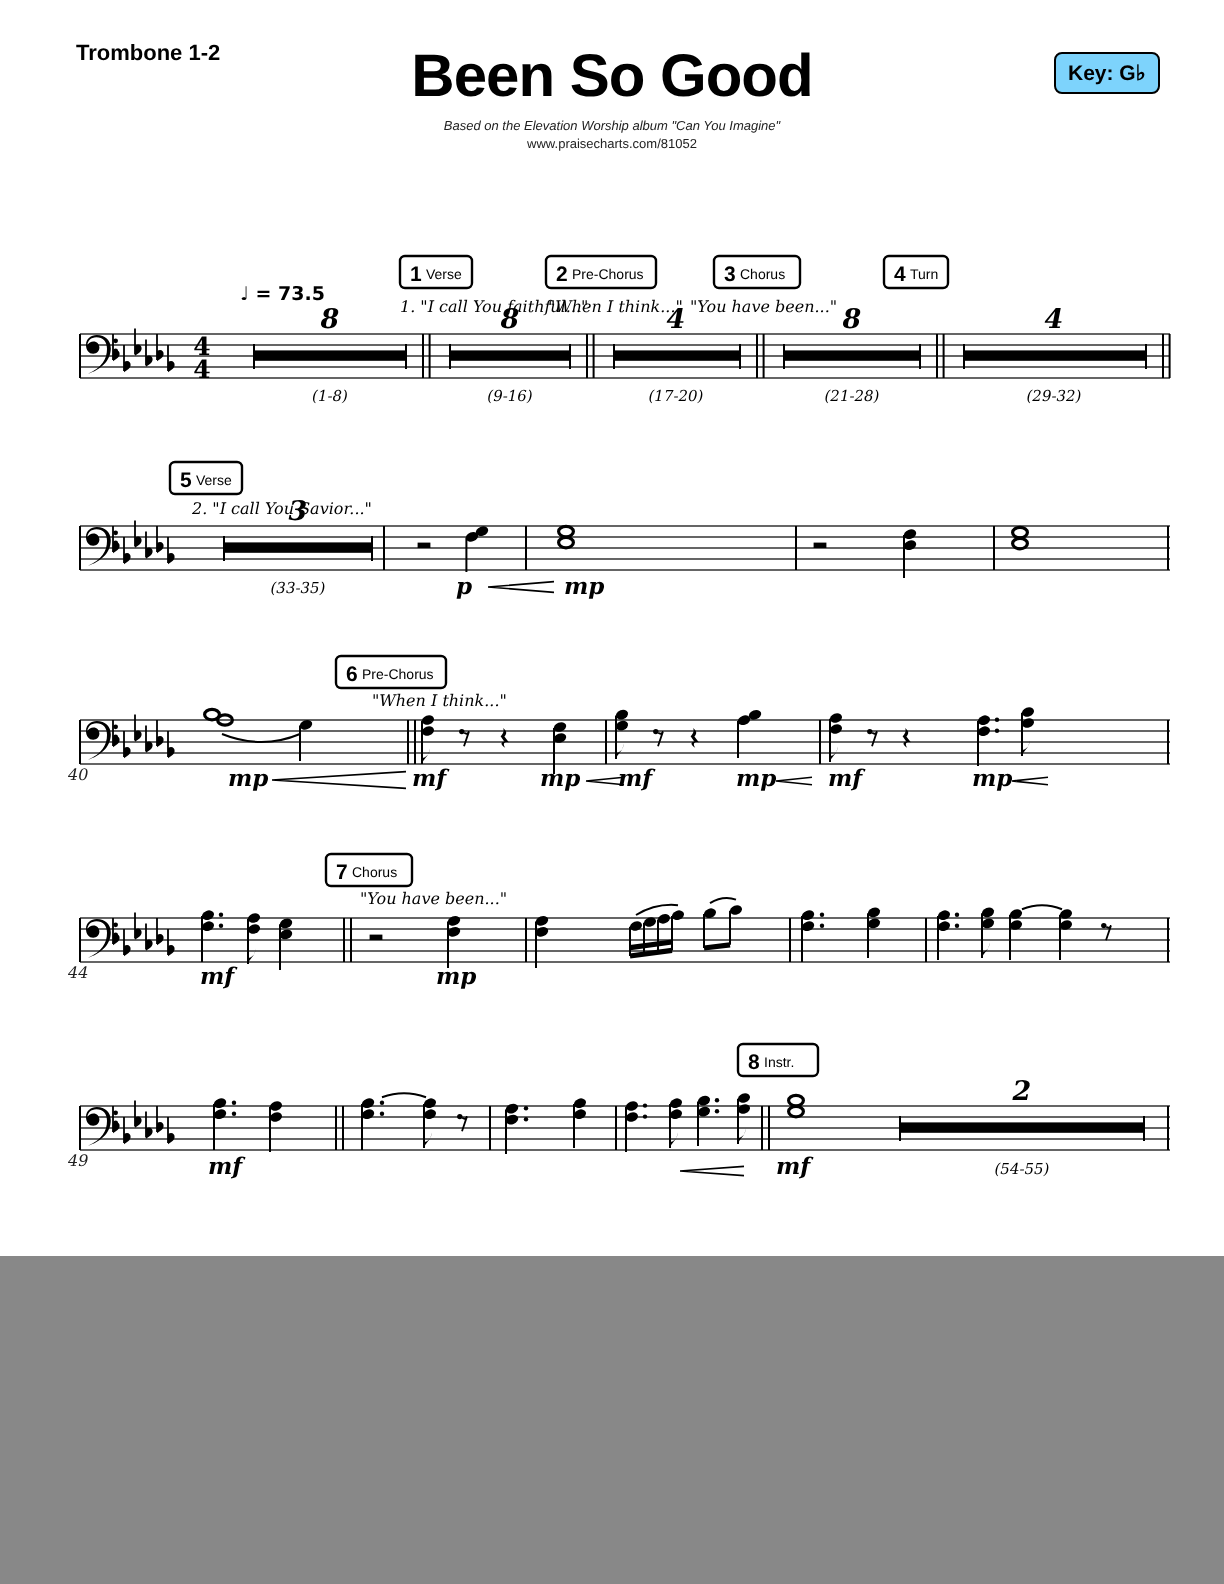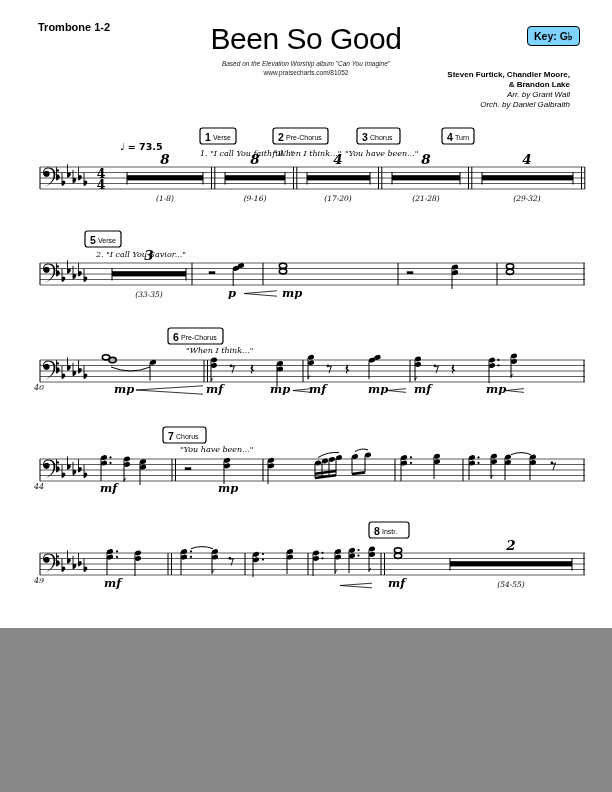--- a/index.html
+++ b/index.html
@@ -1,20 +1,20 @@
 <!DOCTYPE html>
 <html><head>
 <meta charset="utf-8">
 <style>
   html,body{margin:0;padding:0;background:#888;}
   .page{position:relative;width:612px;height:628px;background:#fff;margin:0 auto;overflow:hidden;
         font-family:"Liberation Sans",sans-serif;color:#000;}
   .abs{position:absolute;}
   .instrument{left:38px;top:21px;font-size:11px;font-weight:bold;}
-  .title{left:0;right:0;top:22px;text-align:center;font-size:30px;font-weight:normal;letter-spacing:-0.5px;}
+  .title{left:0;right:0;top:22px;text-align:center;font-size:30px;font-weight:bold;letter-spacing:-0.5px;}
   .subtitle{left:0;right:0;top:60px;text-align:center;font-size:6.5px;font-style:italic;color:#222;}
   .url{left:0;right:0;top:69px;text-align:center;font-size:6.5px;color:#222;}
   .keybox{left:527px;top:26px;border:1.4px solid #000;border-radius:4px;padding:3px 6px;
           font-size:10.5px;font-weight:bold;background:#7dd3fc;}
   .credits{right:42px;top:70px;text-align:right;font-size:8px;line-height:10px;}
   .credits .b{font-weight:bold;}
   .credits .i{font-style:italic;}
   .musicsvg{left:0;top:0;}
   svg text{fill:#000;}
   .tsig{font-family:"DejaVu Serif",serif;font-weight:bold;font-size:12.5px;}
@@ -42,26 +42,20 @@
 </head>
 <body>
 
 <div class="page">
 
   <div class="abs instrument">Trombone 1-2</div>
   <div class="abs title">Been So Good</div>
   <div class="abs subtitle">Based on the Elevation Worship album "Can You Imagine"</div>
   <div class="abs url">www.praisecharts.com/81052</div>
   <div class="abs keybox">Key: G♭</div>
-  <div class="abs credits">
-    <span class="b">Steven Furtick, Chandler Moore,</span><br>
-    <span class="b">&amp; Brandon Lake</span><br>
-    <span class="i">Arr. by Grant Wall</span><br>
-    <span class="i">Orch. by Daniel Galbraith</span>
-  </div>
 
   <svg class="abs musicsvg" width="612" height="792" viewBox="0 0 612 792">
     <defs>
       <g id="bassclef">
           <path d="M5.2,1.1 C2.4,1.1 0.9,2.9 0.6,5.1 C1.3,3.9 2.5,3.2 3.7,3.2 C5.5,3.2 6.7,4.5 6.7,6.3 C6.7,8.1 5.4,9.4 3.6,9.4 C1.4,9.4 0,7.5 0,5 C0,1.9 2.5,0 5.4,0 C9.7,0 12.4,2.8 12.4,6.8 C12.4,13.2 6.9,17.6 1,19.4 C8,16.3 10.5,12.1 10.5,6.9 C10.5,3.3 8.5,1.1 5.2,1.1 Z"></path>
           <circle cx="14.8" cy="2.9" r="1.2"></circle>
           <circle cx="14.8" cy="7.9" r="1.2"></circle>
         </g>
       <g id="flat">
           <path d="M0,-8.2 L0,4.8" stroke="#000" stroke-width="0.9" fill="none"></path>

